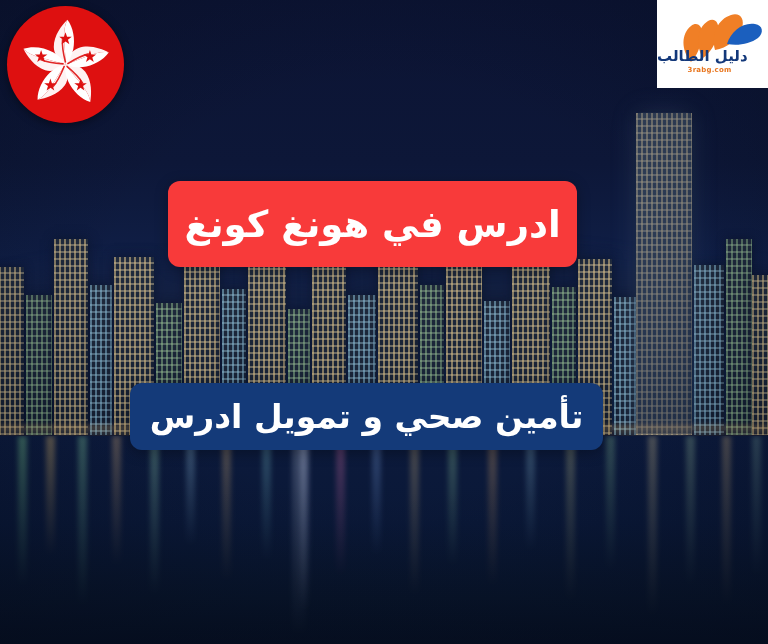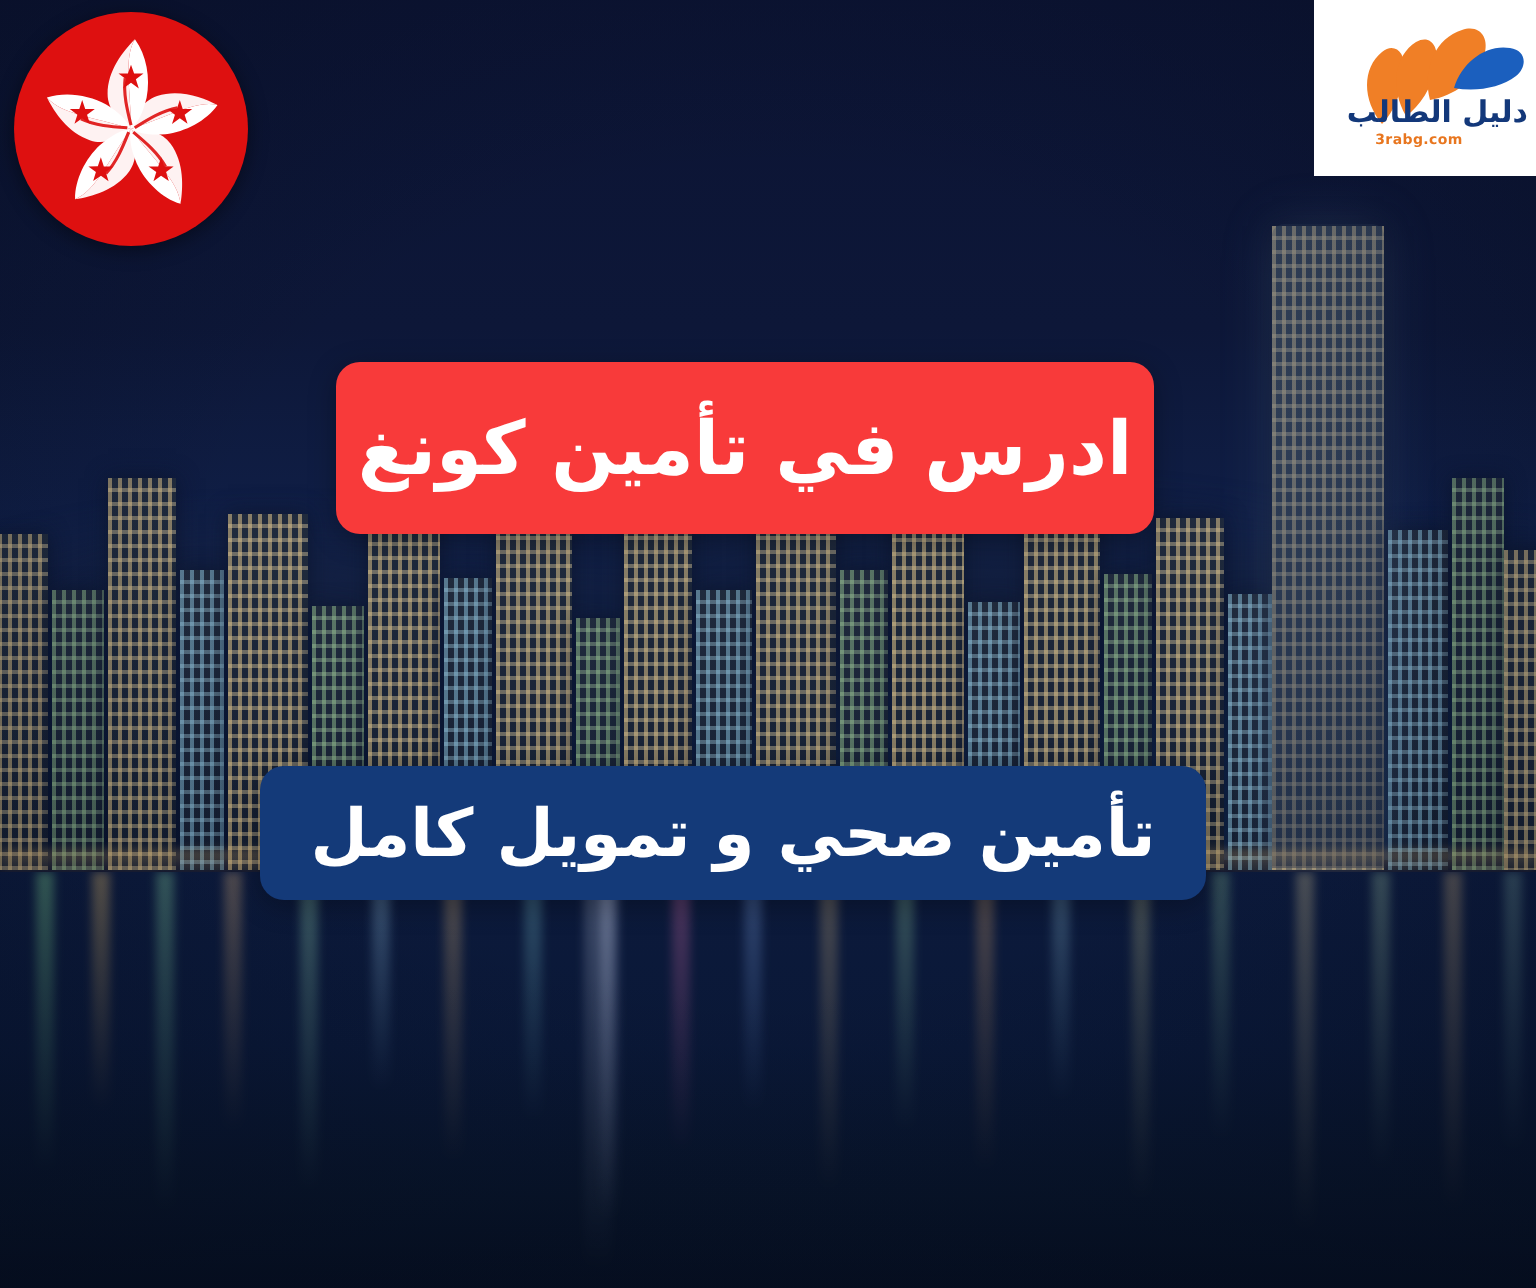--- a/index.html
+++ b/index.html
@@ -124,21 +124,21 @@
     position: absolute;
     right: 0; top: 0;
     width: 111px; height: 88px;
     background: #ffffff;
     overflow: hidden;
   }
   .logo-swoosh { position: absolute; inset: 0; }
   .logo-title {
     position: absolute;
     left: 0; right: 4px; top: 47px;
-    text-align: right;
+    text-align: left;
     font-family: "DejaVu Sans", sans-serif;
     font-size: 15px;
     font-weight: bold;
     color: #13387a;
     letter-spacing: 0;
     direction: rtl;
     white-space: nowrap;
   }
   .logo-sub {
     position: absolute;
@@ -367,21 +367,21 @@
       <path d="M34 62 C24 50 24 34 34 26 C40 21 46 26 45 35 C44 46 40 56 34 62 Z" fill="#f07f26"></path>
       <path d="M46 58 C38 44 40 28 51 21 C58 17 63 23 61 33 C59 44 53 53 46 58 Z" fill="#f07f26"></path>
       <path d="M58 50 C54 34 61 19 74 15 C83 12 88 19 85 28 C81 40 70 48 58 50 Z" fill="#f07f26"></path>
       <path d="M70 44 C74 31 86 22 98 24 C106 25 107 33 101 38 C93 44 81 46 70 44 Z" fill="#1b5fbe"></path>
     </svg>
     <div class="logo-title">دليل الطالب</div>
     <div class="logo-sub">3rabg.com</div>
   </div>
 
   <div class="banner banner-1">
-    <span>ادرس في تأمين كونغ</span>
+    <span>ادرس في هونغ كونغ</span>
   </div>
 
 
   <div class="banner banner-3">
-    <span>تأمين صحي و تمويل كامل</span>
+    <span>تأمين صحي و تمويل ادرس</span>
   </div>
 
 </div>
 
 </body></html>

